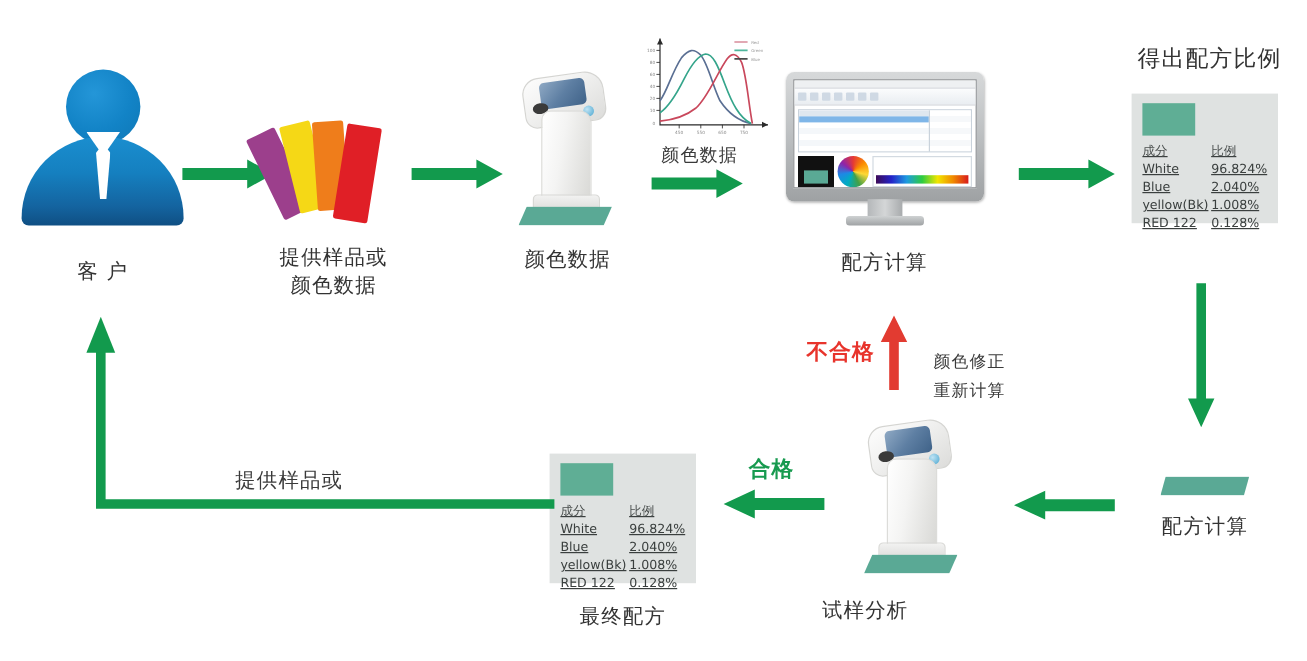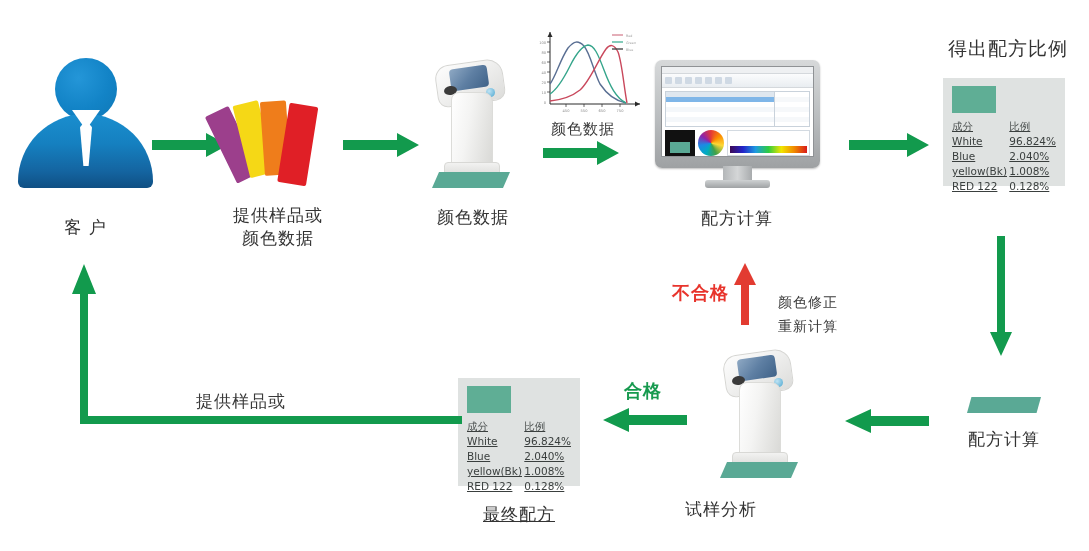--- a/index.html
+++ b/index.html
@@ -399,21 +399,21 @@
           <td class="k">yellow(Bk)</td>
           <td>1.008%</td>
         </tr>
         <tr>
           <td class="k">RED 122</td>
           <td>0.128%</td>
         </tr>
       </tbody>
         </table>
     </div>
-    <div class="caption" style="left:458px;top:503px;width:122px;text-decoration:underline;">最终配方</div>
+    <div class="caption" style="left:458px;top:503px;width:122px;">最终配方</div>
   </div>
 
   <div class="arrow" style="left:62px;top:262px;">
     <svg width="400" height="168" viewBox="0 0 400 168">
       <path d="M400 158 H22 V30" stroke="#129a4d" stroke-width="8" fill="none" stroke-linejoin="miter"></path>
       <path d="M22 2 L34 32 H10 Z" fill="#129a4d"></path>
     </svg>
   </div>
   <div class="lbl dark" style="left:196px;top:389px;font-size:17px;">提供样品或</div>
 

